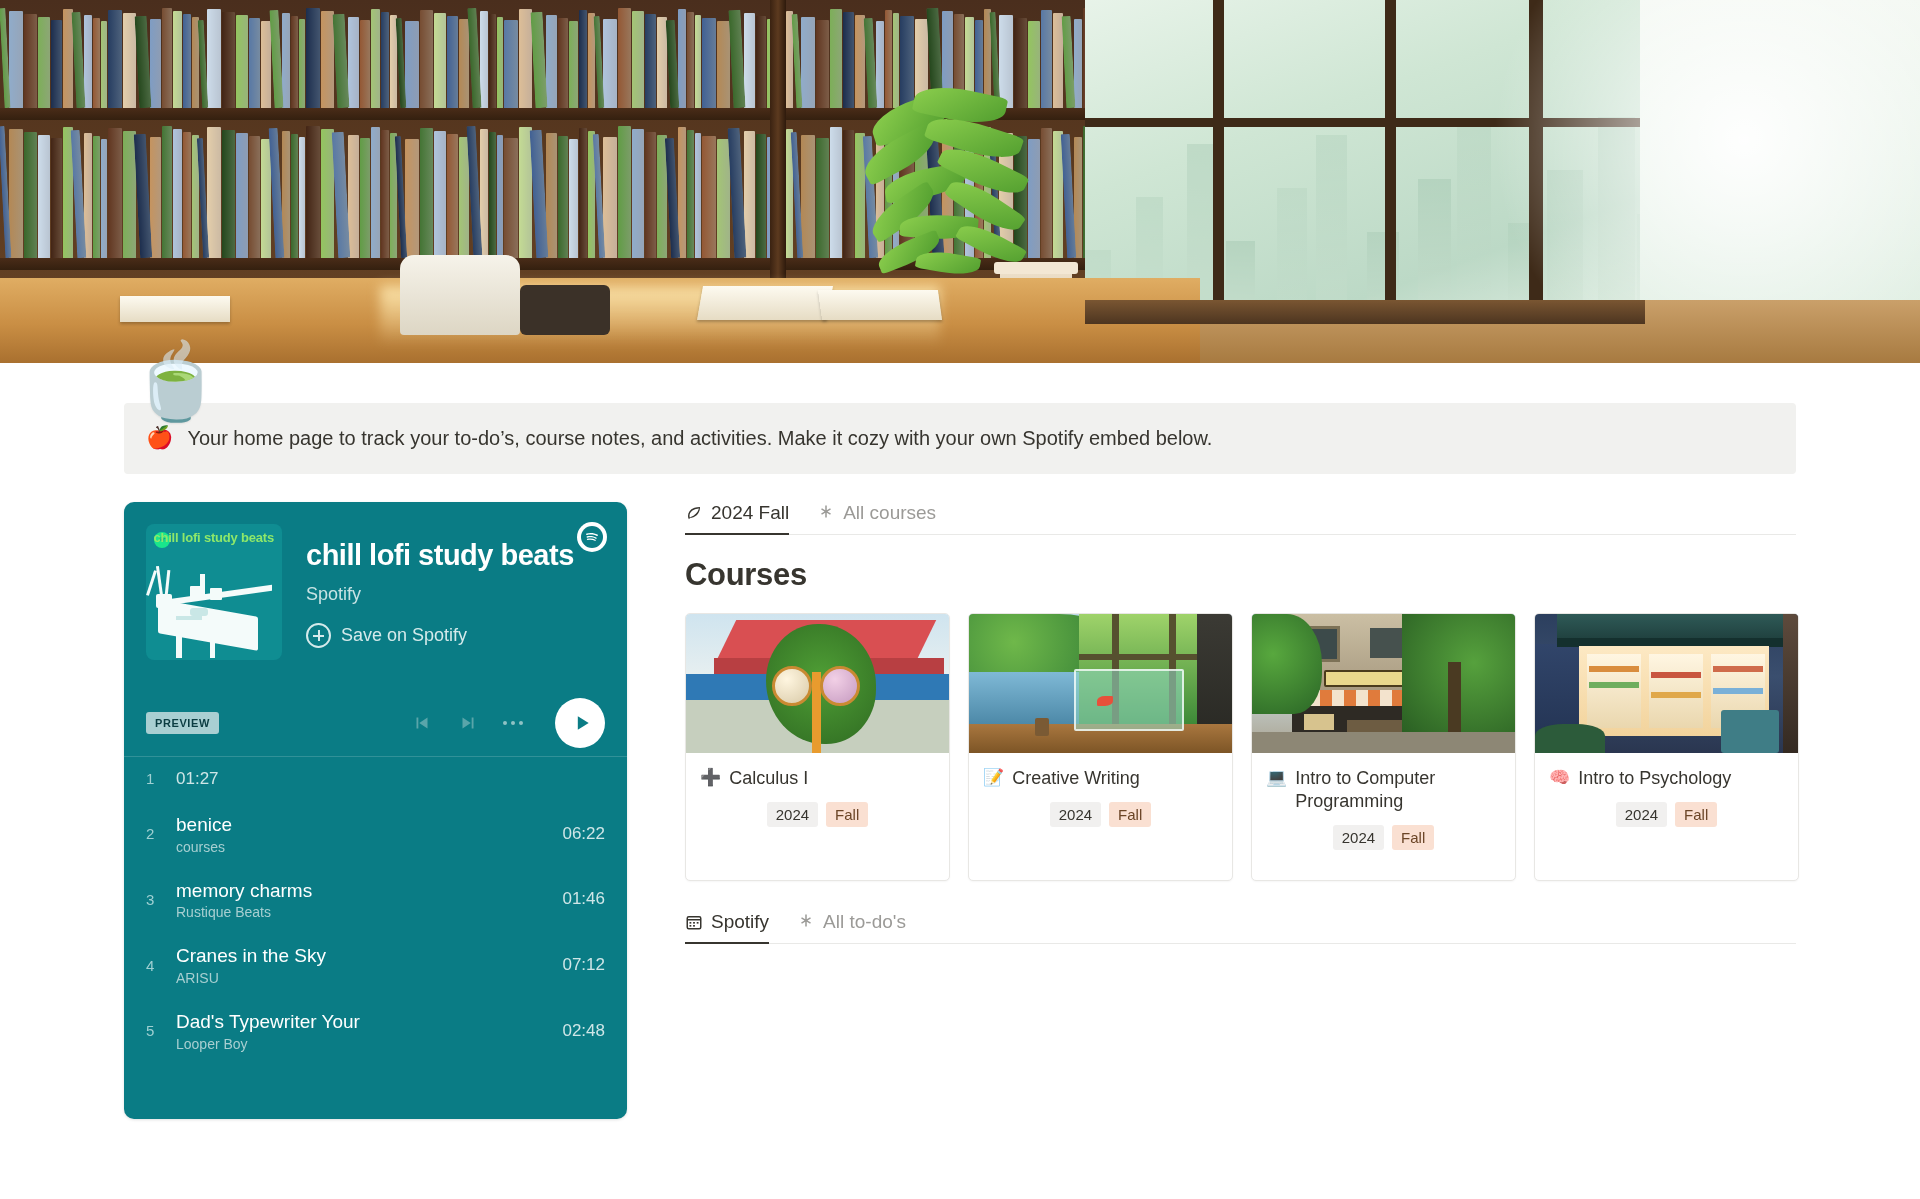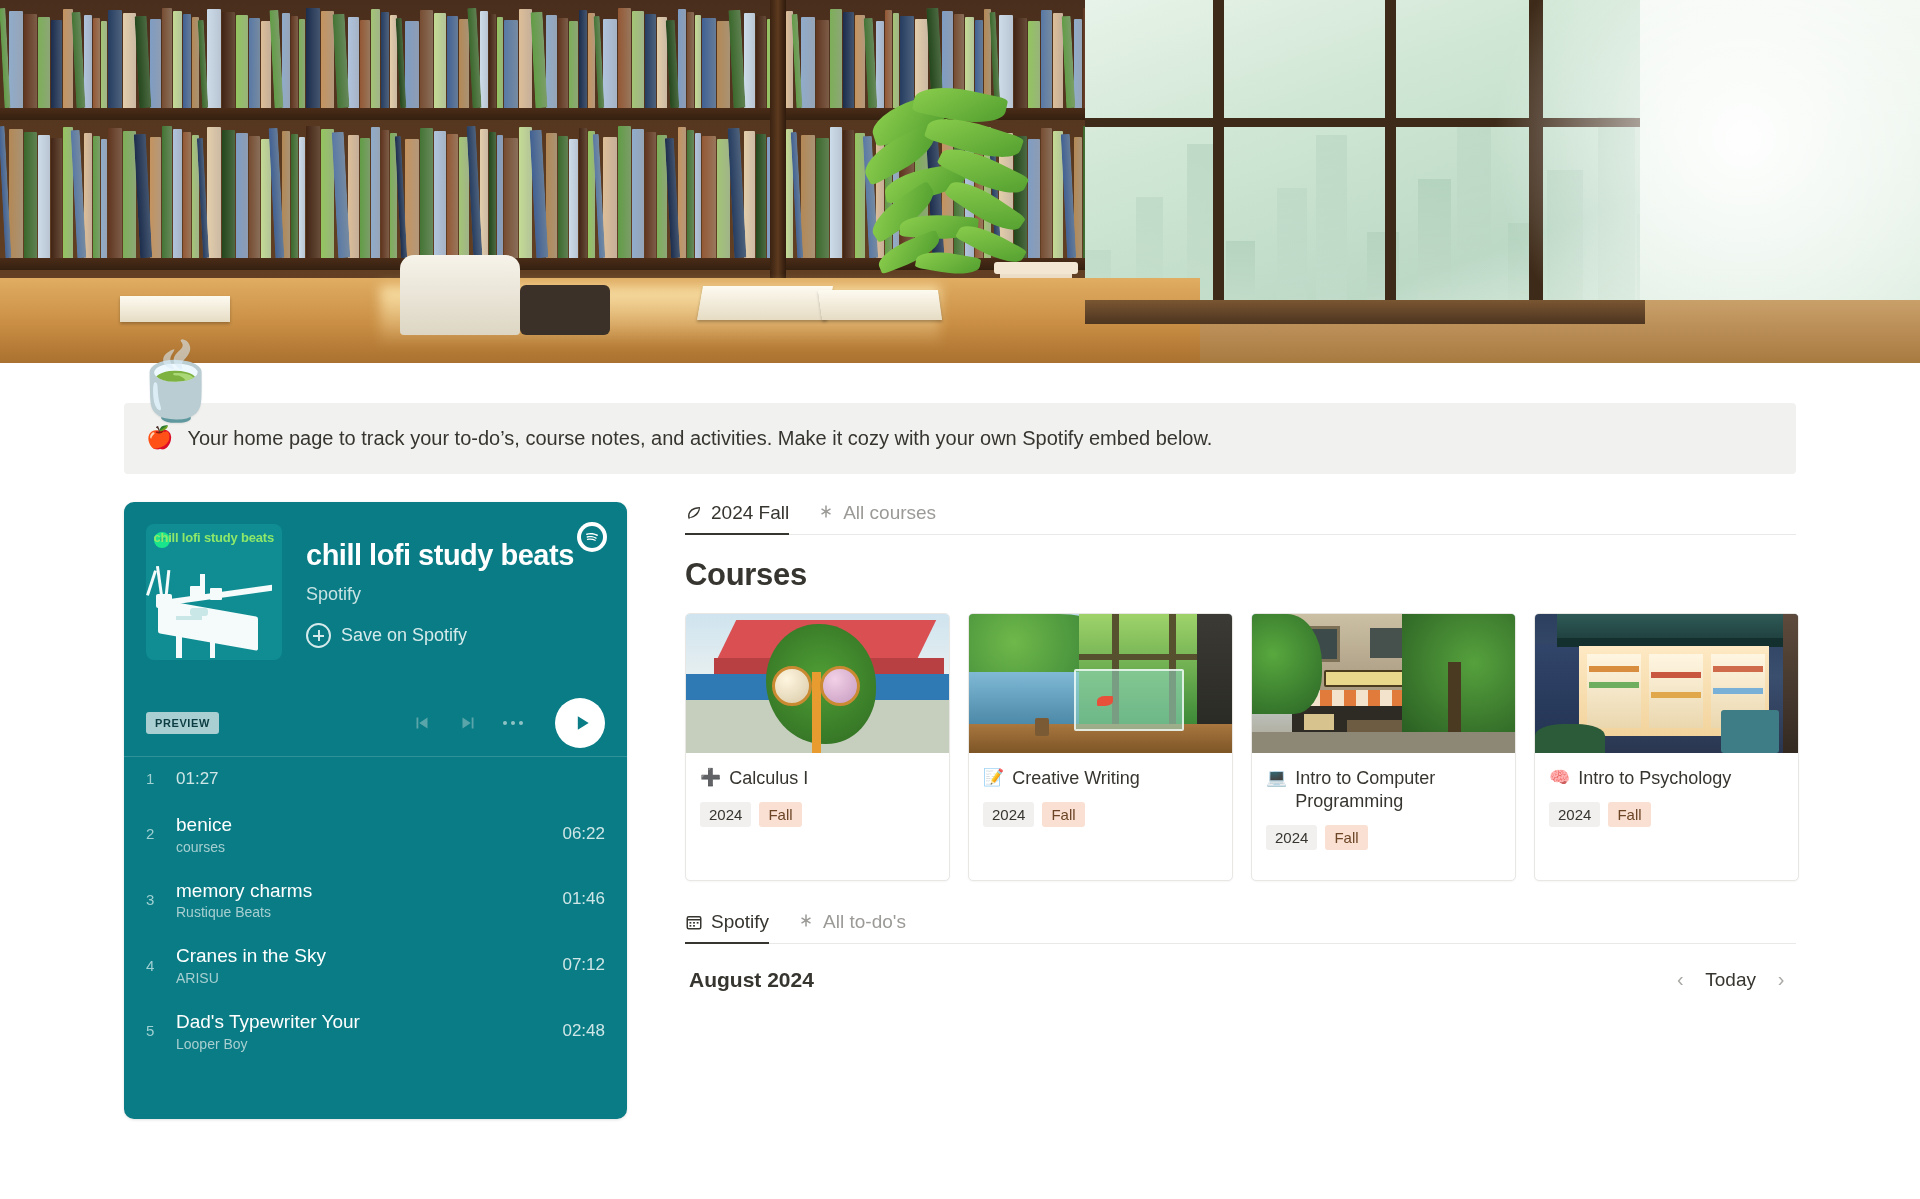--- a/index.html
+++ b/index.html
@@ -309,21 +309,21 @@
     box-shadow: 0 1px 2px rgba(15,15,15,.04);
     display: flex; flex-direction: column;
   }
   .card-img { height: 139px; width: 100%; position: relative; overflow: hidden; }
   .card-body { padding: 14px 14px 0 14px; }
   .card-title {
     font-size: 18px; color: #37352f; line-height: 1.28;
     display: flex; gap: 8px; align-items: flex-start;
   }
   .card-emoji { flex: 0 0 auto; font-size: 17px; line-height: 1.3; }
-  .card-tags { display: flex; gap: 8px; margin-top: 12px; flex-wrap: wrap; }
+  .card-tags { display: flex; gap: 8px; margin-top: 12px; flex-wrap: wrap; justify-content: center; }
   .tag {
     font-size: 15px; padding: 3px 9px; border-radius: 3px; line-height: 1.3;
   }
   .tag.gray   { background: #f1f0ef; color: #37352f; }
   .tag.orange { background: #fae0d2; color: #6b4526; }
 
   
   .ci { position: absolute; inset: 0; }
   .ci-el    { position: absolute; }
 
@@ -908,27 +908,19 @@
               <span class="tab-ico">
                 <svg viewBox="0 0 24 24">
                     <path fill="#9b9a97" d="M11 2h2v6.3l4.5-2.6 1 1.7L14 10l4.5 2.6-1 1.7L13 11.7V18h-2v-6.3l-4.5 2.6-1-1.7L10 10 5.5 7.4l1-1.7L11 8.3z"></path>
                   </svg>
               </span>
               <span>All to-do's</span>
             </div>
           </div>
 
 
-          <div class="cal-head">
-            <div class="cal-month">August 2024</div>
-            <div class="cal-nav">
-              <div class="cal-arrow">‹</div>
-              <div class="cal-today">Today</div>
-              <div class="cal-arrow">›</div>
-            </div>
-          </div>
 
         </div>
 
       </div>
     </div>
   </div>
 </div>
 
 </body></html>

